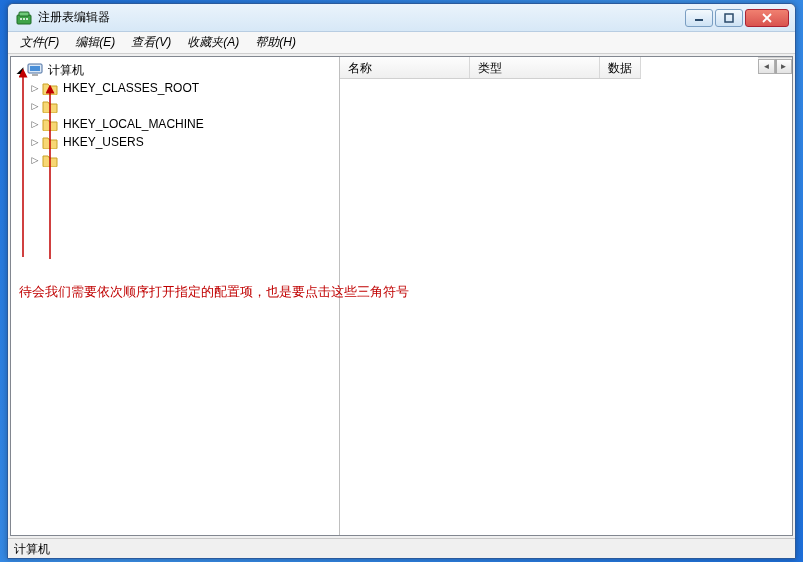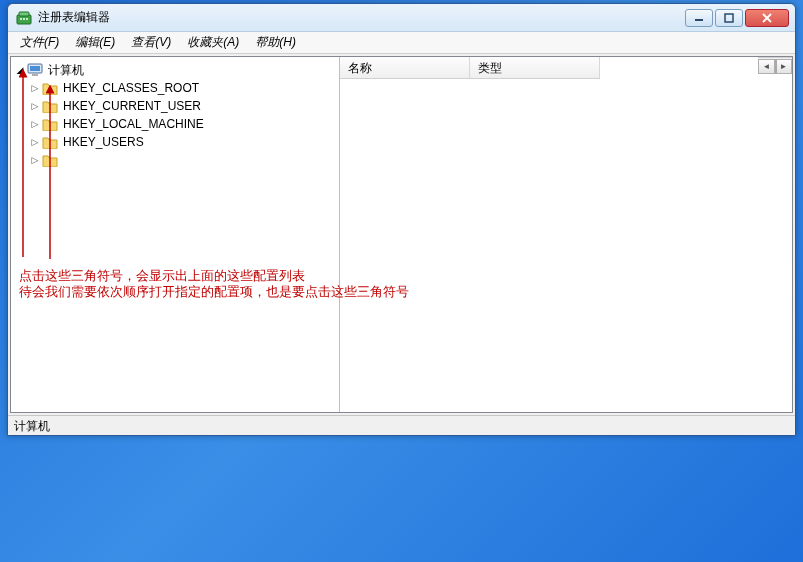--- a/index.html
+++ b/index.html
@@ -1,17 +1,17 @@
 <!DOCTYPE html>
 <html><head>
 <meta charset="utf-8">
 <style>
   * { box-sizing: border-box; margin: 0; padding: 0; font-family: "Microsoft YaHei", "SimSun", Tahoma, sans-serif; }
   body { background: linear-gradient(135deg, #1e6fd9 0%, #3a8ee6 50%, #1e6fd9 100%); width: 803px; height: 562px; overflow: hidden; }
-  .window { position: absolute; top: 3px; left: 7px; width: 789px; height: 433px; background: #f0f0f0; border: 1px solid #2a5a9c; border-radius: 6px 6px 0 0; box-shadow: 0 0 6px rgba(0,0,0,0.3); display: flex; flex-direction: column; }
+  .window { position: absolute; top: 3px; left: 7px; width: 789px; height: 556px; background: #f0f0f0; border: 1px solid #2a5a9c; border-radius: 6px 6px 0 0; box-shadow: 0 0 6px rgba(0,0,0,0.3); display: flex; flex-direction: column; }
   .titlebar { height: 28px; background: linear-gradient(#eaf3fb, #d7e8f7); display: flex; align-items: center; padding: 0 6px 0 8px; border-radius: 6px 6px 0 0; border-bottom: 1px solid #b8cde2; }
   .titlebar .app-icon { width: 16px; height: 16px; margin-right: 6px; }
   .titlebar .title { font-size: 12px; color: #000; flex: 1; }
   .win-btns { display: flex; gap: 2px; }
   .win-btn { width: 28px; height: 18px; border: 1px solid #7a9ec2; border-radius: 3px; background: linear-gradient(#f4f9fd, #cde2f4); display: flex; align-items: center; justify-content: center; font-size: 10px; color: #2a4a6a; }
   .win-btn.close { width: 44px; background: linear-gradient(#f08070, #d9534f); border-color: #a23; color: #fff; }
   .menubar { height: 22px; background: #f7f7f7; border-bottom: 1px solid #d0d0d0; display: flex; align-items: center; padding: 0 4px; font-size: 12px; font-style: italic; }
   .menubar .mitem { padding: 2px 8px; cursor: default; }
   .content { flex: 1; display: flex; border: 1px solid #828790; margin: 2px; background: #fff; position: relative; }
   .tree-pane { width: 329px; border-right: 1px solid #bfbfbf; overflow: hidden; position: relative; }
@@ -107,21 +107,20 @@
               </span>
             <span class="node-label">HKEY_CLASSES_ROOT</span>
           </div>
           <div class="tree-row">
             <span class="expander">▷</span>
             <span class="node-icon">
                 <svg class="folder-svg" viewBox="0 0 16 13">
                   <path d="M1 2 h5 l1.5 2 H15 v8 a1 1 0 0 1 -1 1 H2 a1 1 0 0 1 -1 -1 z" fill="#f7d774" stroke="#c9a227"></path>
                 </svg>
               </span>
-            <span class="node-label">HKEY_CURRENT_USER</span>
           </div>
           <div class="tree-row">
             <span class="expander">▷</span>
             <span class="node-icon">
                 <svg class="folder-svg" viewBox="0 0 16 13">
                   <path d="M1 2 h5 l1.5 2 H15 v8 a1 1 0 0 1 -1 1 H2 a1 1 0 0 1 -1 -1 z" fill="#f7d774" stroke="#c9a227"></path>
                 </svg>
               </span>
             <span class="node-label">HKEY_LOCAL_MACHINE</span>
           </div>
@@ -160,32 +159,32 @@
             </marker>
           </defs>
         <line x1="6" y1="174" x2="6" y2="4" stroke="#c00000" stroke-width="1.5" marker-end="url(#ah2)"></line>
       </svg>
     </div>
 
     <div class="list-pane">
       <div class="list-header">
         <div class="col col-name">名称</div>
         <div class="col col-type">类型</div>
+        <div class="col col-data">数据</div>
       </div>
       <div class="list-body"></div>
       <div class="hscroll">
         <div class="arrow">◄</div>
         <div class="track">
             <div class="thumb"></div>
           </div>
         <div class="arrow">►</div>
       </div>
     </div>
 
-    <div class="anno-text" style="left:8px; top:208px;">点击这些三角符号，会显示出上面的这些配置列表</div>
     <div class="anno-text" style="left:8px; top:224px;">待会我们需要依次顺序打开指定的配置项，也是要点击这些三角符号</div>
 
   </div>
 
   <div class="statusbar">
     <span>计算机</span>
   </div>
 
 </div>
 

